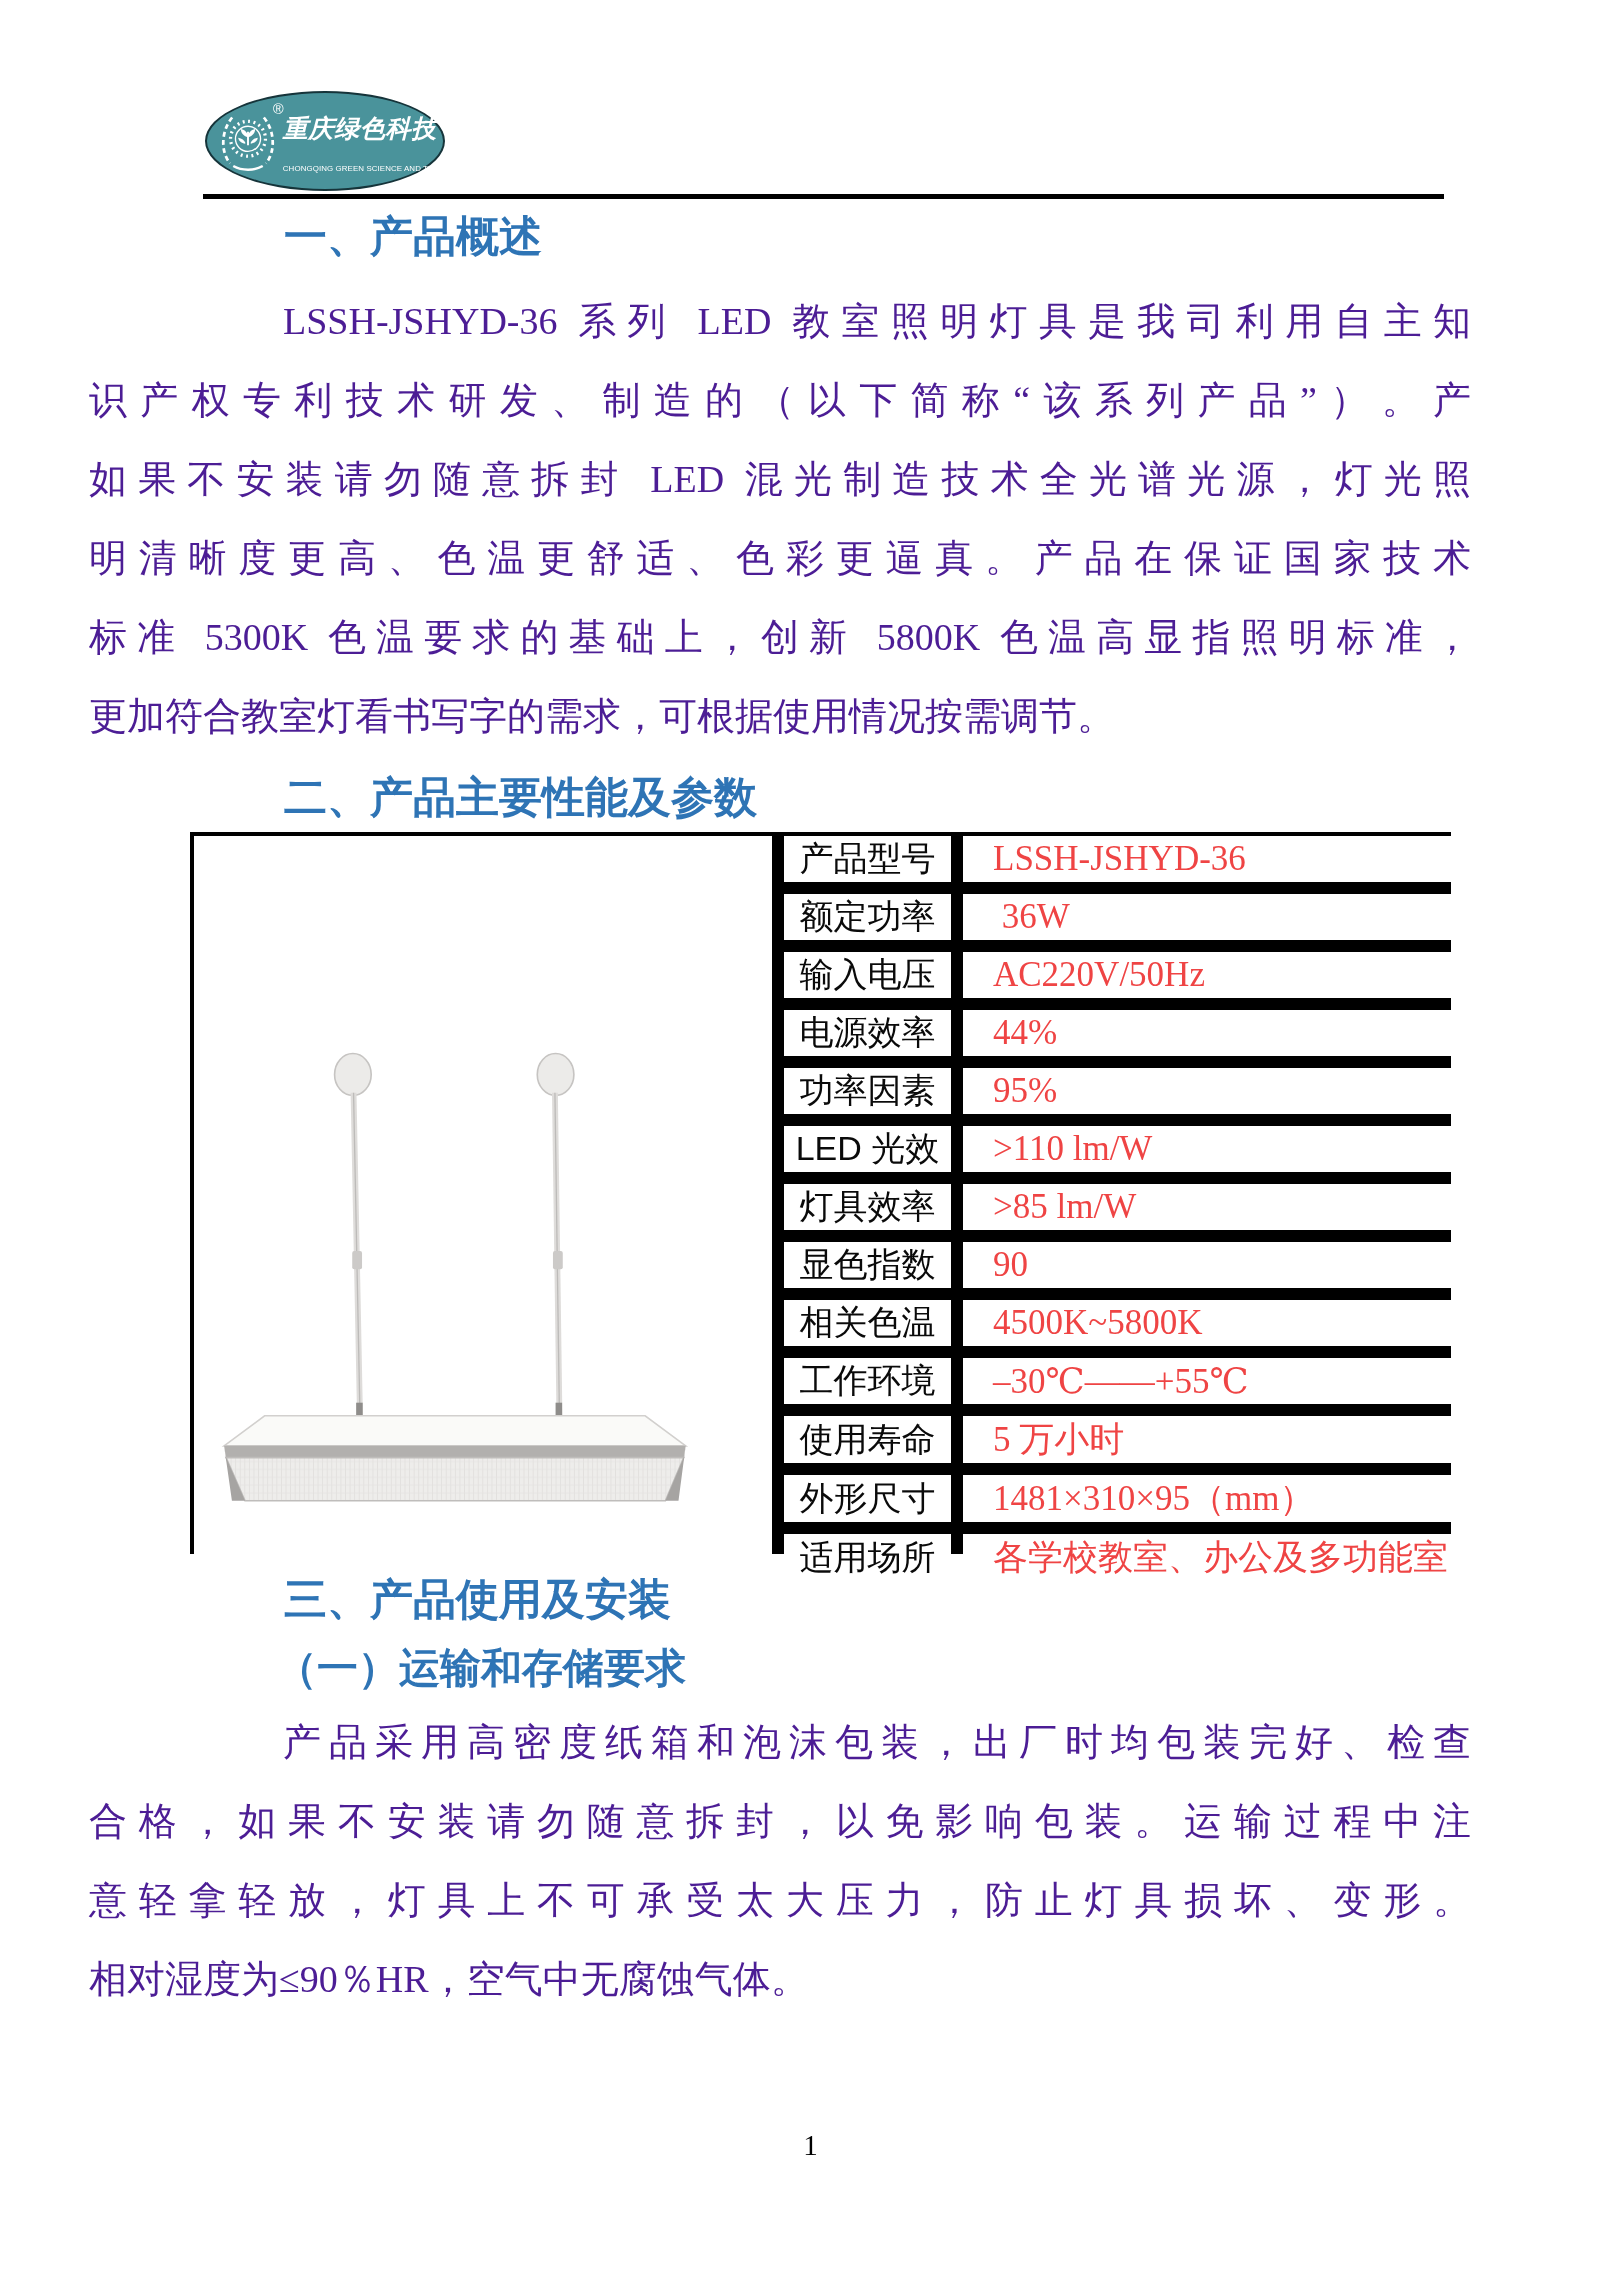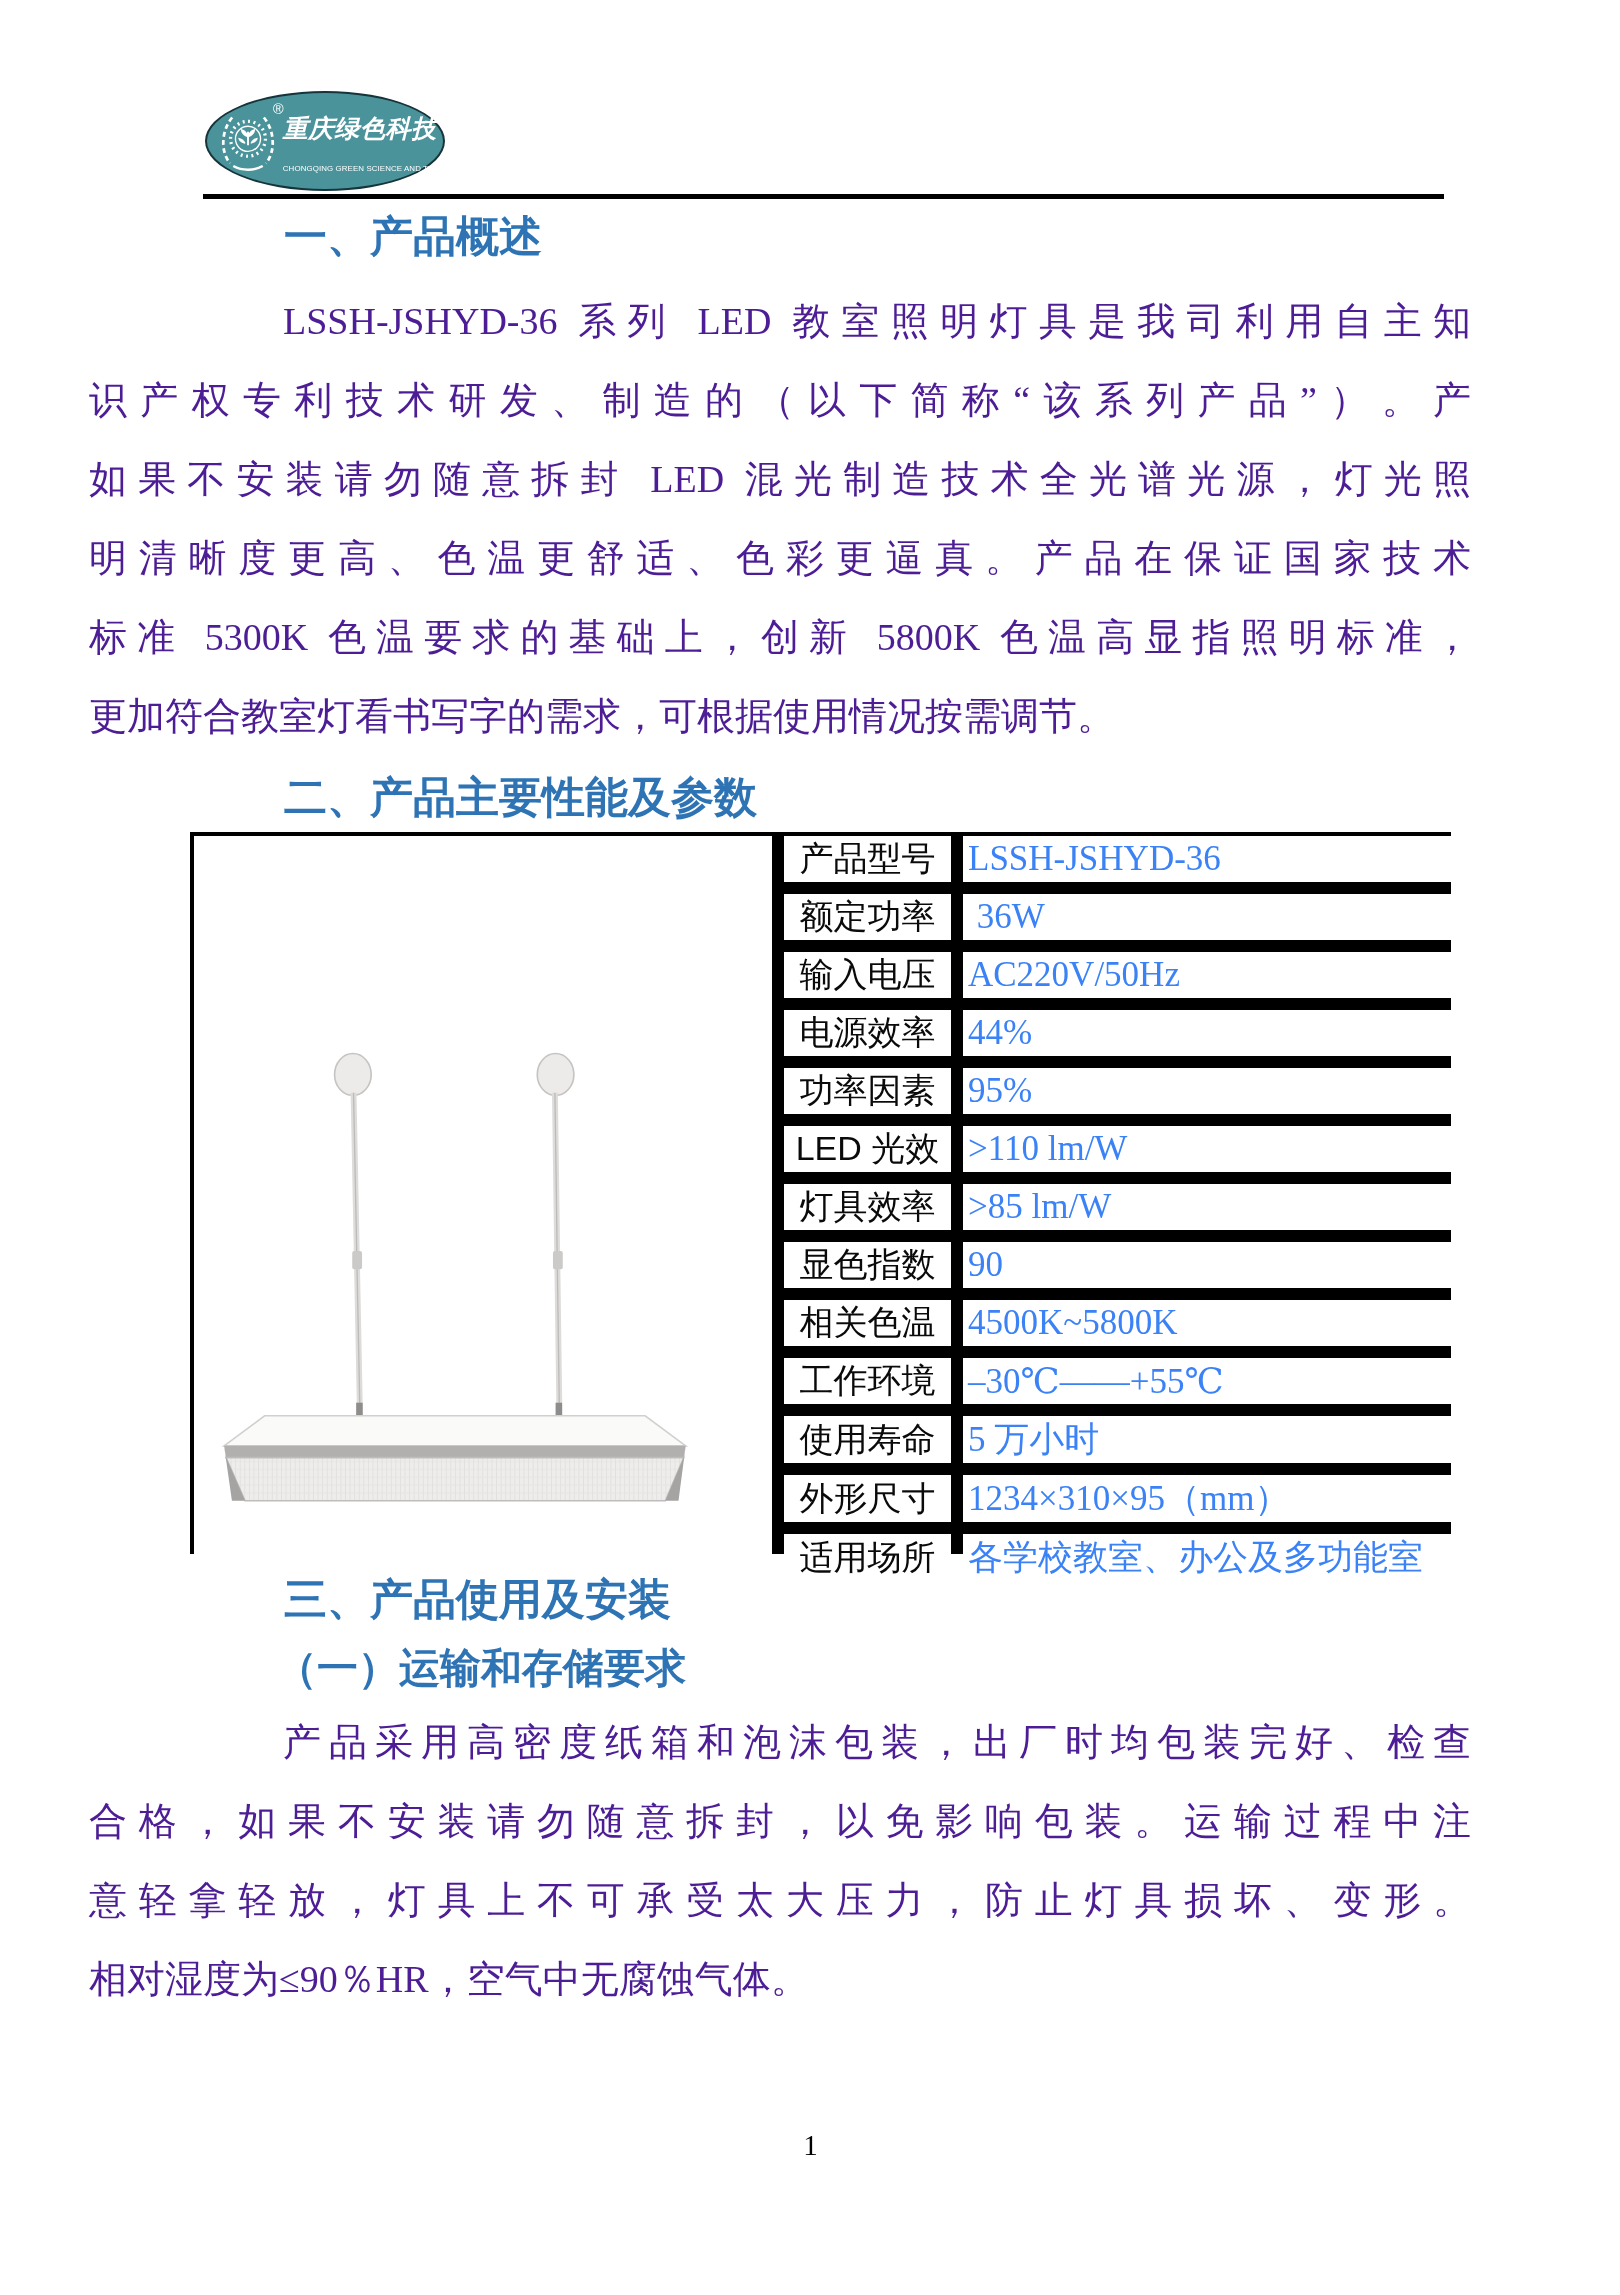--- a/index.html
+++ b/index.html
@@ -80,22 +80,22 @@
   }
   .cell{background:#ffffff;display:flex;align-items:center;box-sizing:border-box;}
   .img-cell{grid-column:1;grid-row:1 / span 13;justify-content:center;align-items:stretch;}
   .img-cell svg{width:100%;height:100%;}
   .lbl{
     justify-content:center;
     font-family:"Liberation Sans","DejaVu Sans",sans-serif;
     font-size:34px;font-weight:500;color:#0a0a0a;white-space:pre;
   }
   .val{
-    padding-left:5px;
-    font-size:35px;color:#3b82f6;white-space:pre;
+    padding-left:30px;
+    font-size:35px;color:#ef4444;white-space:pre;
   }
   
   .page-num{
     position:absolute;left:0;top:2124px;width:1621px;height:42px;
     line-height:42px;text-align:center;
     font-size:29px;color:#000000;
   }
 </style>
 </head>
 <body>
@@ -189,21 +189,21 @@
     <div class="cell val">&gt;85 lm/W</div>
     <div class="cell lbl">显色指数</div>
     <div class="cell val">90</div>
     <div class="cell lbl">相关色温</div>
     <div class="cell val">4500K~5800K</div>
     <div class="cell lbl">工作环境</div>
     <div class="cell val">–30℃——+55℃</div>
     <div class="cell lbl">使用寿命</div>
     <div class="cell val">5 万小时</div>
     <div class="cell lbl">外形尺寸</div>
-    <div class="cell val">1234×310×95（mm）</div>
+    <div class="cell val">1481×310×95（mm）</div>
     <div class="cell lbl">适用场所</div>
     <div class="cell val">各学校教室、办公及多功能室</div>
   </div>
 
   <div class="h-sec" id="h3">三、产品使用及安装</div>
   <div class="h-sub">（一）运输和存储要求</div>
 
   <div class="para" id="para2">
     <div class="pline indent">产品采用高密度纸箱和泡沫包装，出厂时均包装完好、检查</div>
     <div class="pline">合格，如果不安装请勿随意拆封，以免影响包装。运输过程中注</div>

